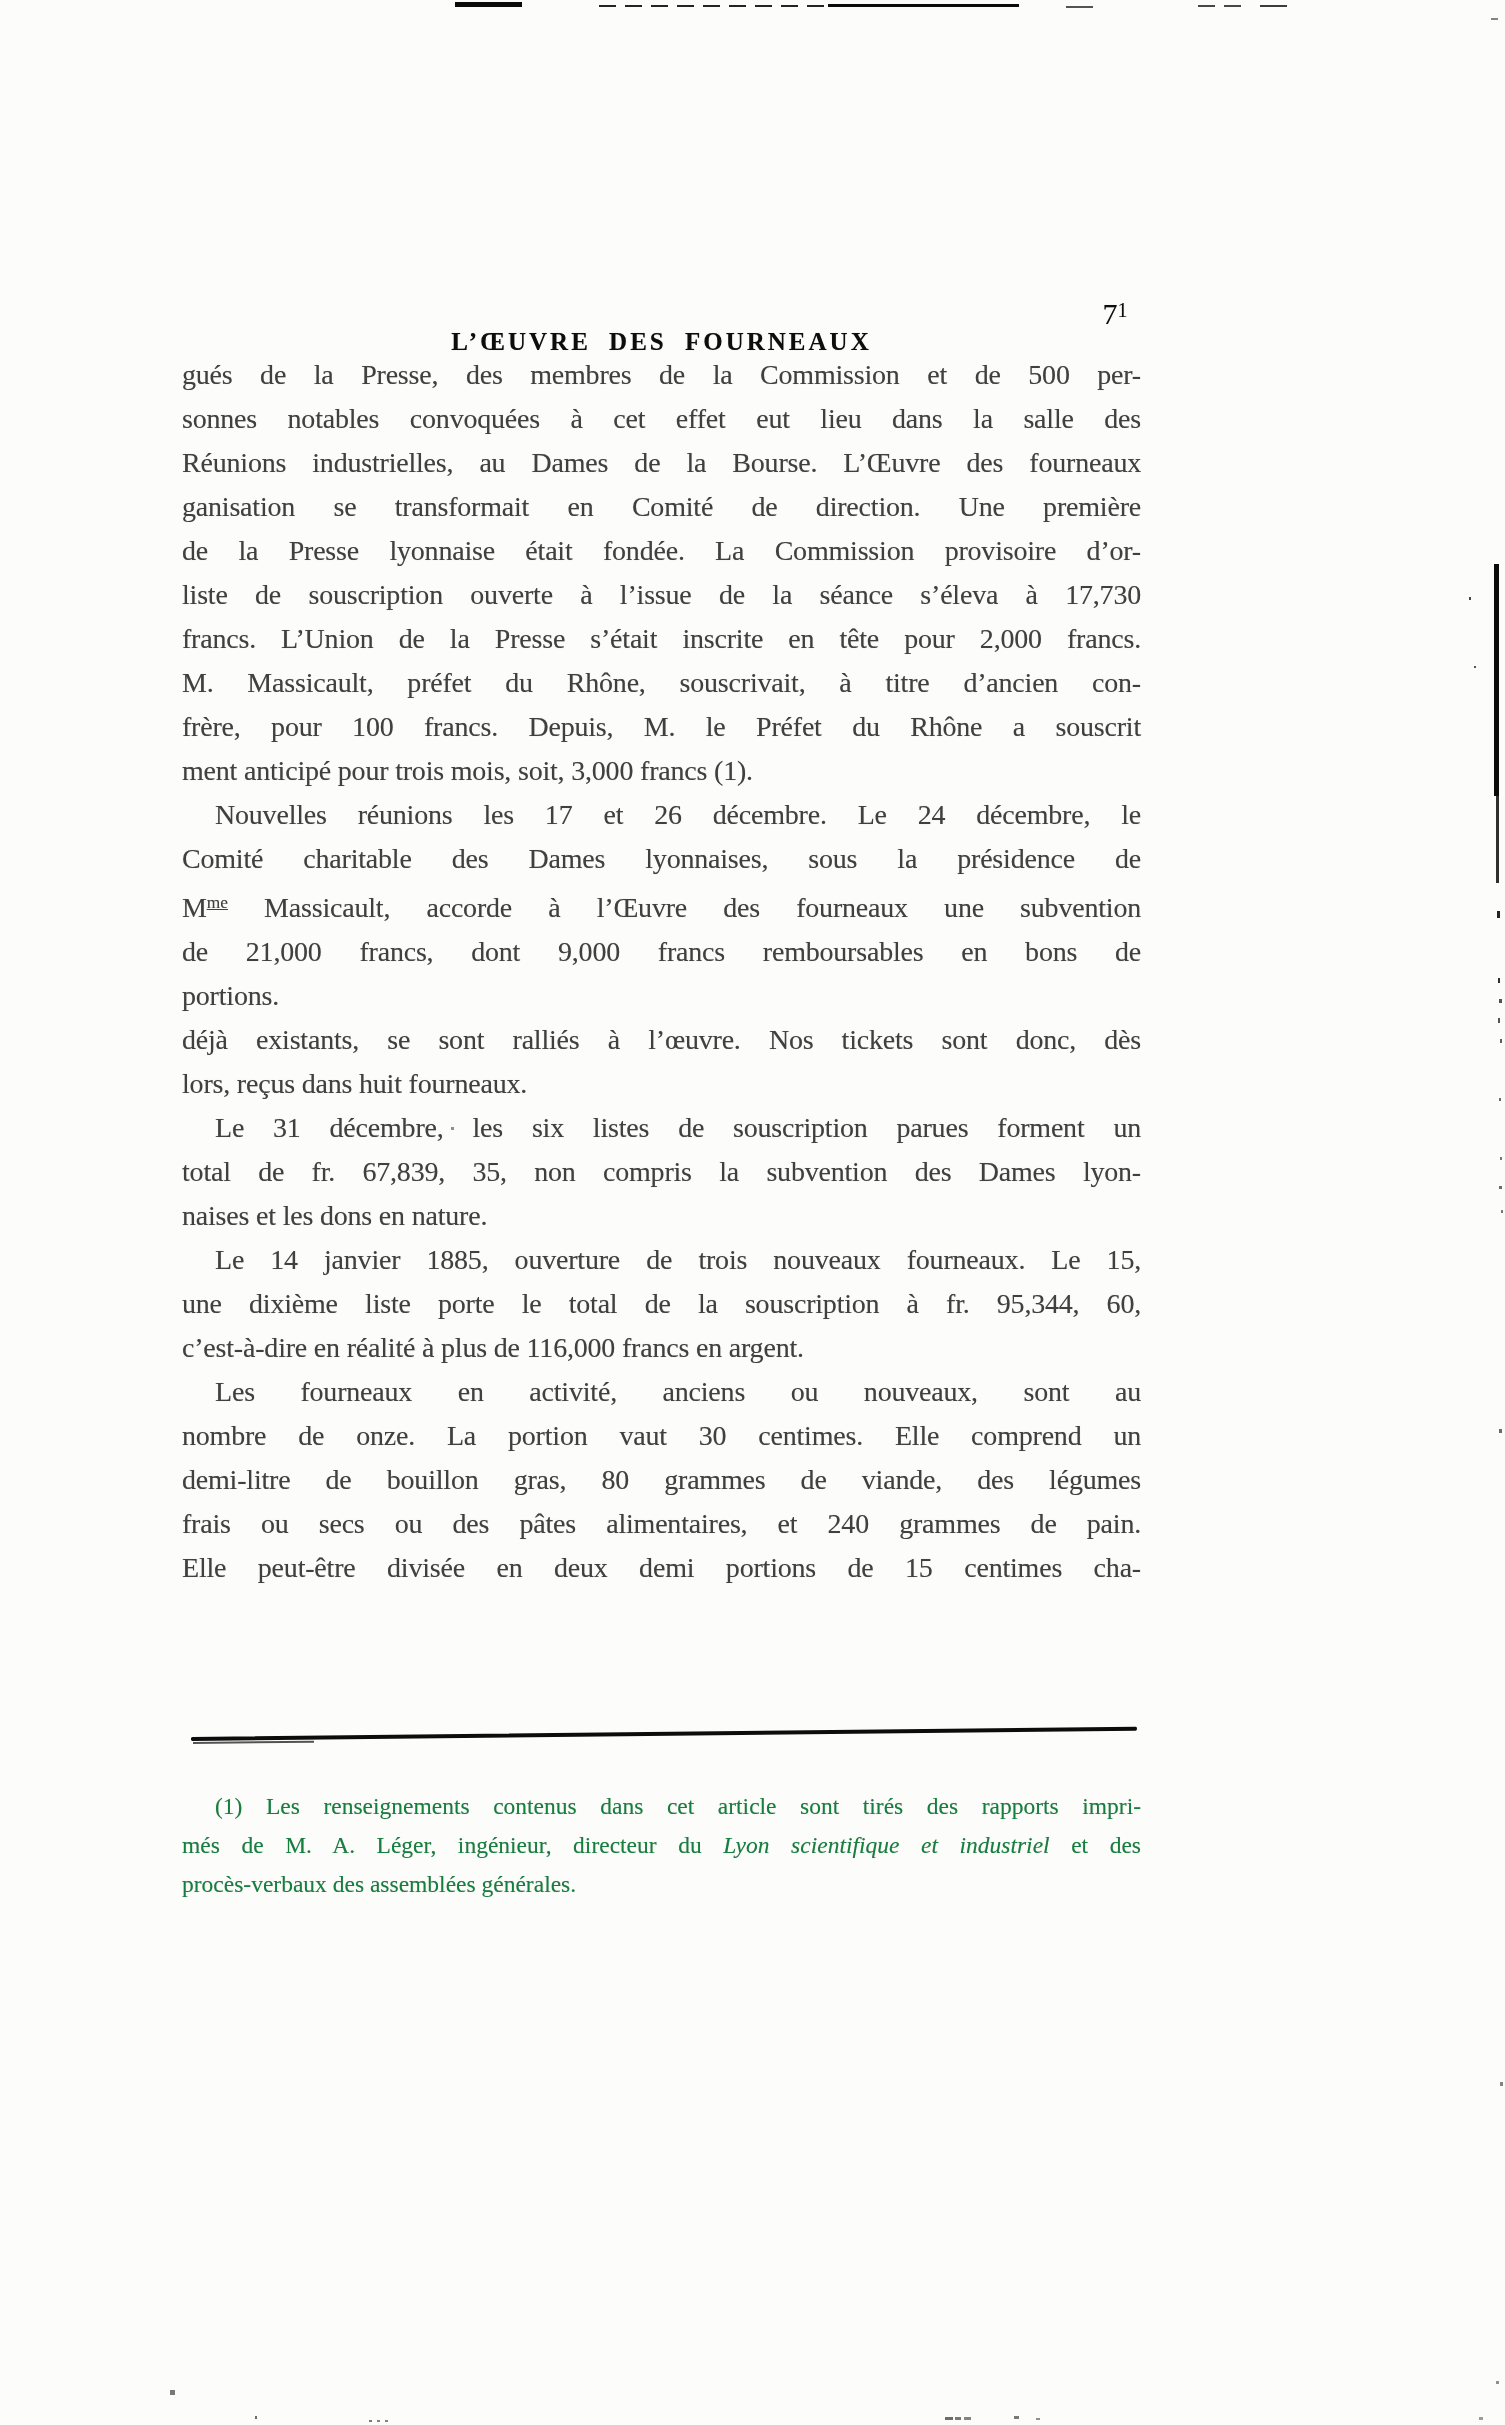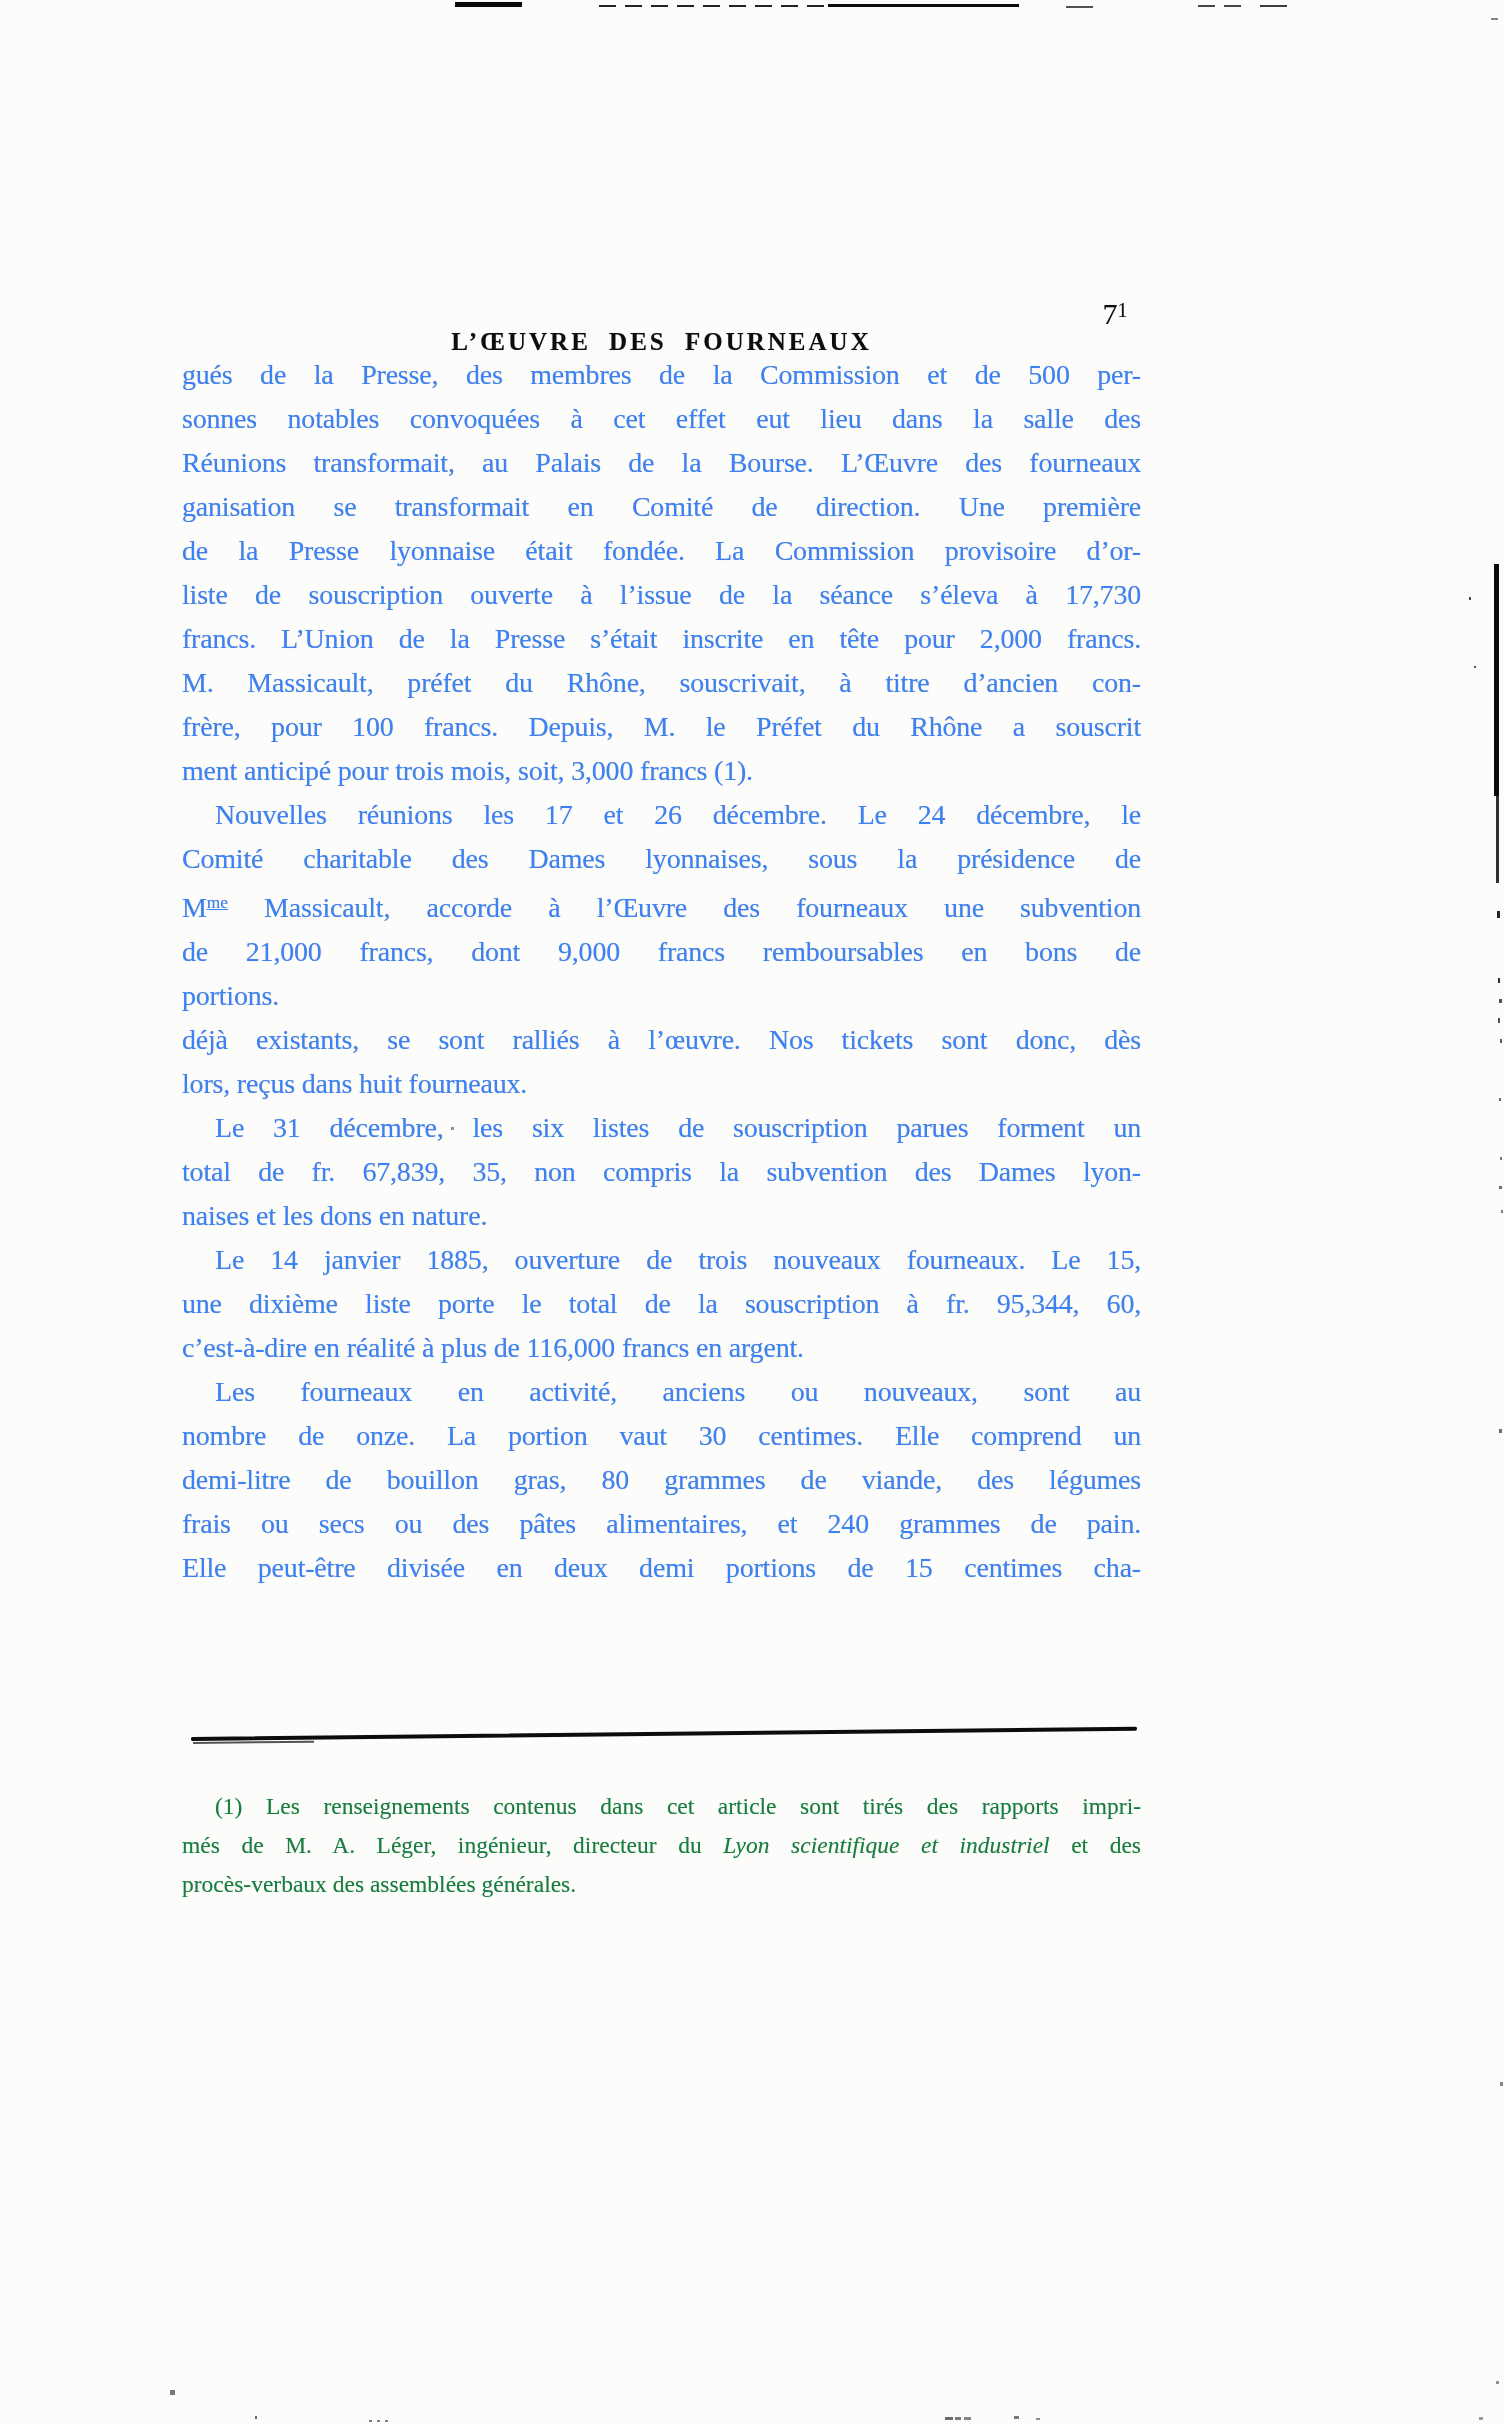--- a/index.html
+++ b/index.html
@@ -23,21 +23,21 @@
   .pagenum {
     position:absolute; right:13.6px; top:-3px;
     font-size:30px; font-weight:normal; color:#0d0d0d;
     text-shadow:0 0 0.8px rgba(0,0,0,.3);
   }
   .pagenum .pn-sup { font-size:20px; vertical-align:6.8px; letter-spacing:0; }
   
   .body-text {
     position:absolute; left:182px; top:353px; width:959px;
     font-size:28px; line-height:44px; letter-spacing:-0.2px;
-    color:#3b82f6; text-shadow:0 0 0.8px rgba(0,0,0,.28);
+    color:#404040; text-shadow:0 0 0.8px rgba(0,0,0,.28);
   }
   .tline { text-align:justify; text-align-last:justify; }
   .tline.indent { text-indent:33px; }
   .tline.last { text-align-last:left; }
   .msup { font-size:0.62em; vertical-align:0.5em; letter-spacing:0;text-decoration:underline; }
   
   .footnote-rule {
     position:absolute; left:191px; top:1737px; width:946px; height:3.8px;
     background:#0c0c0c; transform:rotate(-0.62deg); transform-origin:left center;
     border-radius:1.5px;
@@ -64,21 +64,21 @@
 <div class="page">
 
   <div class="header">
     <span class="running-title">L’ŒUVRE DES FOURNEAUX</span>
     <span class="pagenum"><span>7</span><span class="pn-sup">1</span></span>
   </div>
 
   <div class="body-text">
       <div class="tline">gués de la Presse, des membres de la Commission et de 500 per-</div>
       <div class="tline">sonnes notables convoquées à cet effet eut lieu dans la salle des</div>
-      <div class="tline">Réunions transformait, au Palais de la Bourse. L’Œuvre des fourneaux</div>
+      <div class="tline">Réunions industrielles, au Dames de la Bourse. L’Œuvre des fourneaux</div>
       <div class="tline">ganisation se transformait en Comité de direction. Une première</div>
       <div class="tline">de la Presse lyonnaise était fondée. La Commission provisoire d’or-</div>
       <div class="tline">liste de souscription ouverte à l’issue de la séance s’éleva à 17,730</div>
       <div class="tline">francs. L’Union de la Presse s’était inscrite en tête pour 2,000 francs.</div>
       <div class="tline">M. Massicault, préfet du Rhône, souscrivait, à titre d’ancien con-</div>
       <div class="tline">frère, pour 100 francs. Depuis, M. le Préfet du Rhône a souscrit</div>
       <div class="tline last">ment anticipé pour trois mois, soit, 3,000 francs (1).</div>
       <div class="tline indent">Nouvelles réunions les 17 et 26 décembre. Le 24 décembre, le</div>
       <div class="tline">Comité charitable des Dames lyonnaises, sous la présidence de</div>
       <div class="tline"><span>M</span><span class="msup">me</span><span> Massicault, accorde à l’Œuvre des fourneaux une subvention</span></div>

